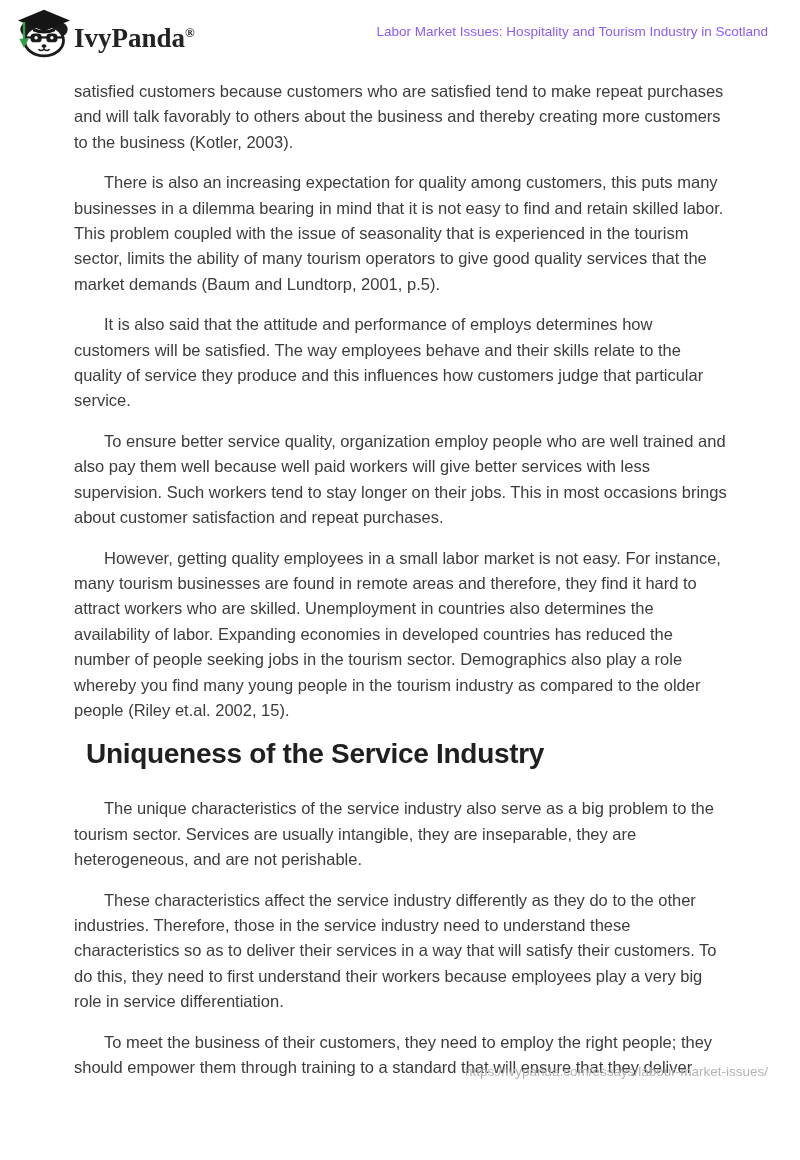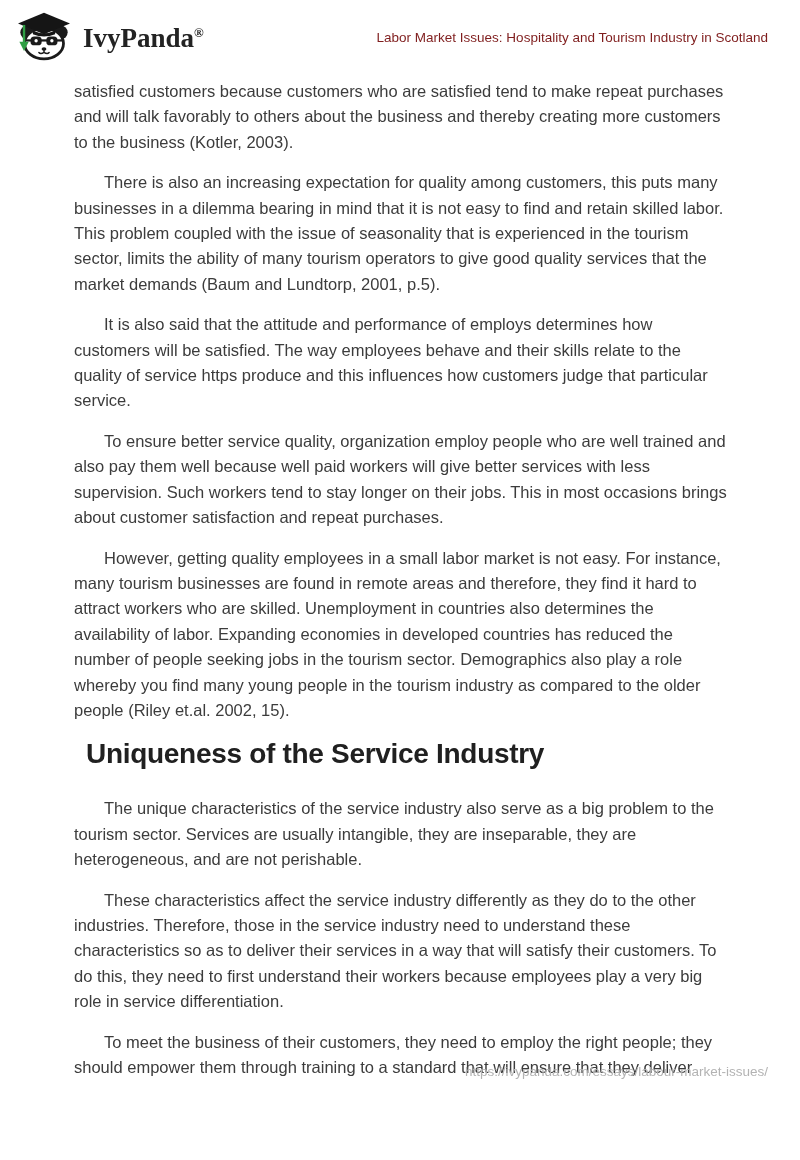--- a/index.html
+++ b/index.html
@@ -15,40 +15,39 @@
   
   .page-header {
     display: flex;
     align-items: flex-start;
     justify-content: space-between;
     padding: 8px 32px 0 14px;
     height: 54px;
   }
   .brand {
     display: flex;
-    align-items: flex-end;
-    gap: 9px;
+    align-items: flex-start;
   }
   .logo-svg { display: block; }
   .brand-name {
     font-family: "Liberation Serif", serif;
     font-weight: bold;
     font-size: 27px;
     color: #232323;
     line-height: 50px;
   }
   .brand-name sup {
     font-size: 13px;
     font-weight: bold;
     vertical-align: super;
   }
   .doc-title {
     font-size: 13.5px;
-    color: #7f1d1d;
-    margin-top: 22px;
+    color: #8b5cf6;
+    margin-top: 16px;
     white-space: nowrap;
     padding-left: 12px;
   }
 
   
   main {
     padding: 17px 72px 0 74px;
   }
   p.paragraph {
     margin: 0 0 15px 0;
@@ -107,21 +106,21 @@
       </svg>
     </span>
     <span class="brand-name"><span>IvyPanda</span><sup>®</sup></span>
   </div>
   <div class="doc-title">Labor Market Issues: Hospitality and Tourism Industry in Scotland</div>
 </header>
 
 <main id="article-container">
     <p class="paragraph">satisfied customers because customers who are satisfied tend to make repeat purchases and will talk favorably to others about the business and thereby creating more customers to the business (Kotler, 2003).</p>
     <p class="paragraph indent">There is also an increasing expectation for quality among customers, this puts many businesses in a dilemma bearing in mind that it is not easy to find and retain skilled labor. This problem coupled with the issue of seasonality that is experienced in the tourism sector, limits the ability of many tourism operators to give good quality services that the market demands (Baum and Lundtorp, 2001, p.5).</p>
-    <p class="paragraph indent">It is also said that the attitude and performance of employs determines how customers will be satisfied. The way employees behave and their skills relate to the quality of service https produce and this influences how customers judge that particular service.</p>
+    <p class="paragraph indent">It is also said that the attitude and performance of employs determines how customers will be satisfied. The way employees behave and their skills relate to the quality of service they produce and this influences how customers judge that particular service.</p>
     <p class="paragraph indent">To ensure better service quality, organization employ people who are well trained and also pay them well because well paid workers will give better services with less supervision. Such workers tend to stay longer on their jobs. This in most occasions brings about customer satisfaction and repeat purchases.</p>
     <p class="paragraph indent">However, getting quality employees in a small labor market is not easy. For instance, many tourism businesses are found in remote areas and therefore, they find it hard to attract workers who are skilled. Unemployment in countries also determines the availability of labor. Expanding economies in developed countries has reduced the number of people seeking jobs in the tourism sector. Demographics also play a role whereby you find many young people in the tourism industry as compared to the older people (Riley et.al. 2002, 15).</p>
     <h2 class="section-heading">Uniqueness of the Service Industry</h2>
     <p class="paragraph indent">The unique characteristics of the service industry also serve as a big problem to the tourism sector. Services are usually intangible, they are inseparable, they are heterogeneous, and are not perishable.</p>
     <p class="paragraph indent">These characteristics affect the service industry differently as they do to the other industries. Therefore, those in the service industry need to understand these characteristics so as to deliver their services in a way that will satisfy their customers. To do this, they need to first understand their workers because employees play a very big role in service differentiation.</p>
     <p class="paragraph indent">To meet the business of their customers, they need to employ the right people; they should empower them through training to a standard that will ensure that they deliver</p>
   </main>
 
 <footer class="page-footer">https://ivypanda.com/essays/labour-market-issues/</footer>
 

